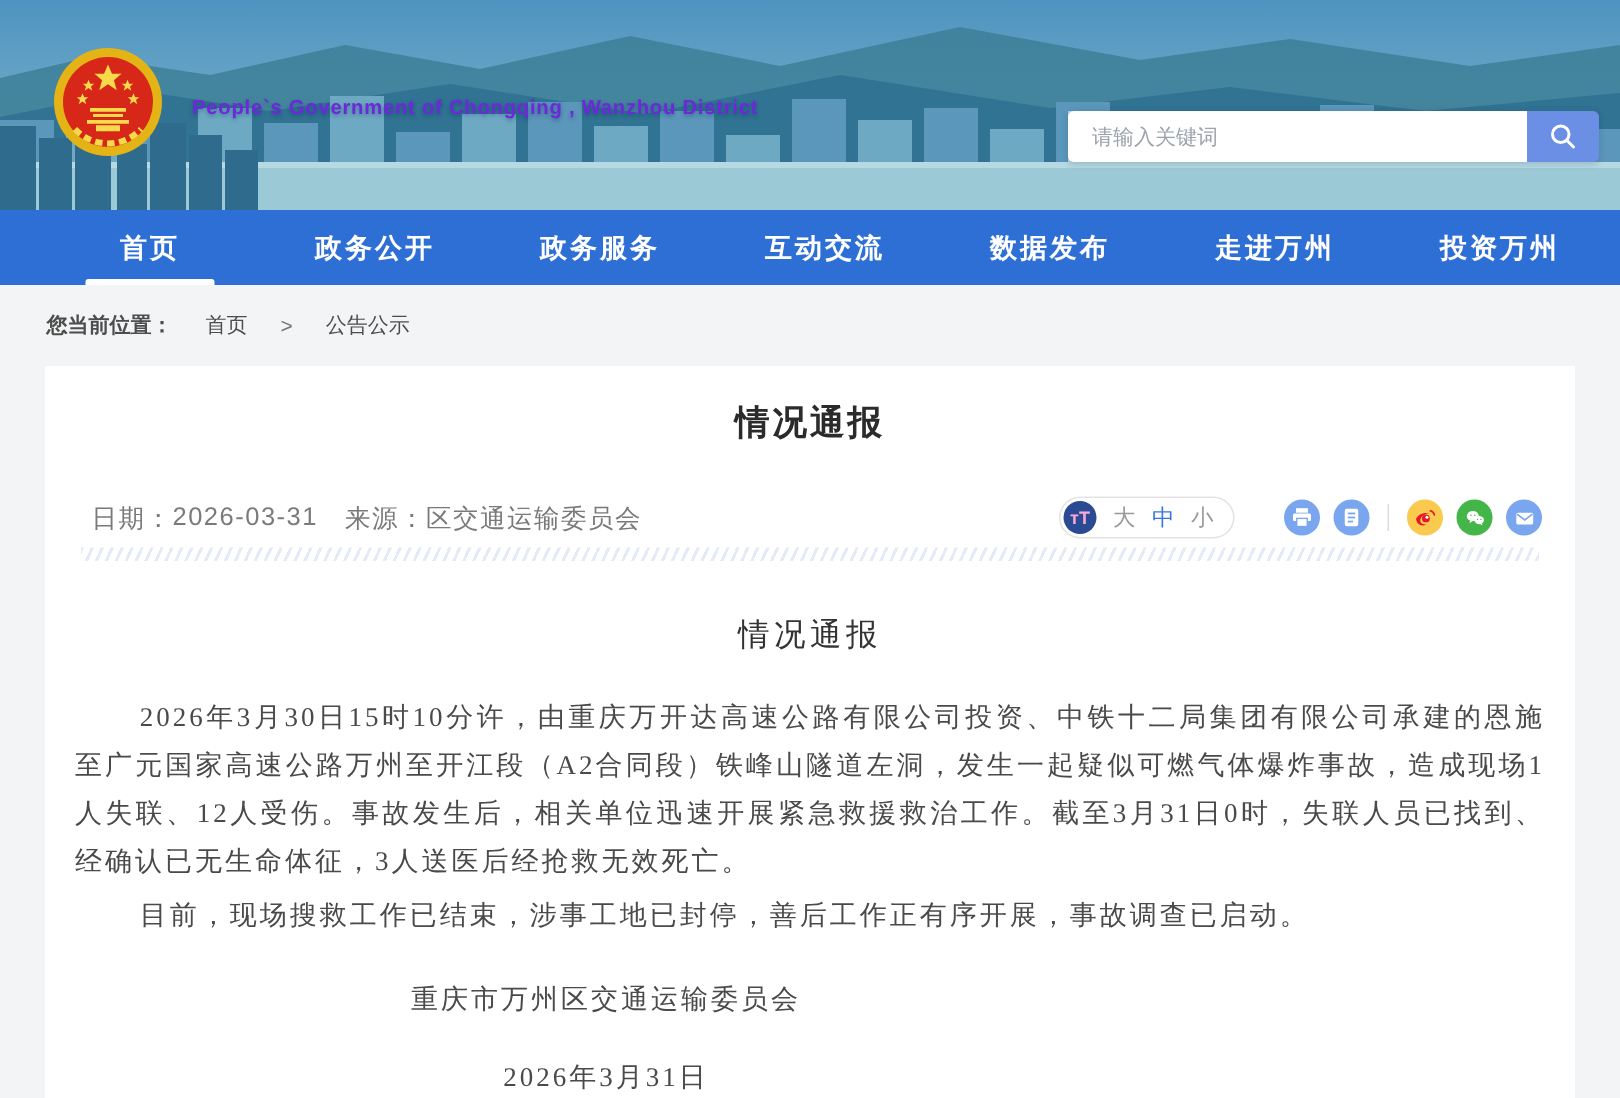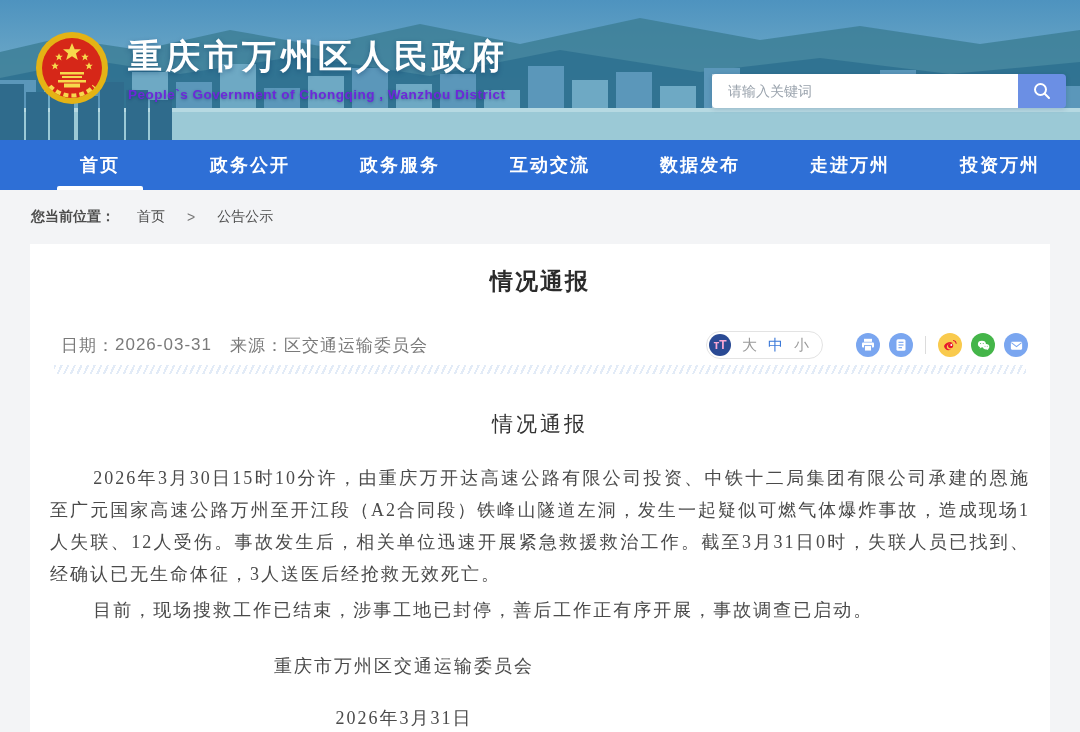--- a/index.html
+++ b/index.html
@@ -186,21 +186,20 @@
       <use href="#st" transform="translate(55,36) scale(0.38)"></use>
       <g fill="#f7d94c">
         <rect x="26" y="42" width="24" height="2.5"></rect>
         <rect x="28" y="46" width="20" height="2"></rect>
         <rect x="24" y="50" width="28" height="2.5"></rect>
         <rect x="30" y="53.5" width="16" height="4"></rect>
       </g>
       <path d="M16,56 a30,30 0 0 0 44,0" stroke="#f7d94c" stroke-width="4" fill="none" stroke-dasharray="5 3"></path>
     </svg>
     <div class="brand-text">
-      <div class="site-title">重庆市万州区人民政府</div>
       <div class="site-sub">People`s Government of Chongqing , Wanzhou District</div>
     </div>
   </div>
 
   <div class="search-box">
     <input class="search-input" type="text" placeholder="请输入关键词" style="">
     <button class="search-btn">
       <svg width="20" height="20" viewBox="0 0 20 20">
         <circle cx="8.5" cy="8.5" r="5.5" fill="none" stroke="#fff" stroke-width="2"></circle>
         <line x1="12.8" y1="12.8" x2="17" y2="17" stroke="#fff" stroke-width="2" stroke-linecap="round"></line>

